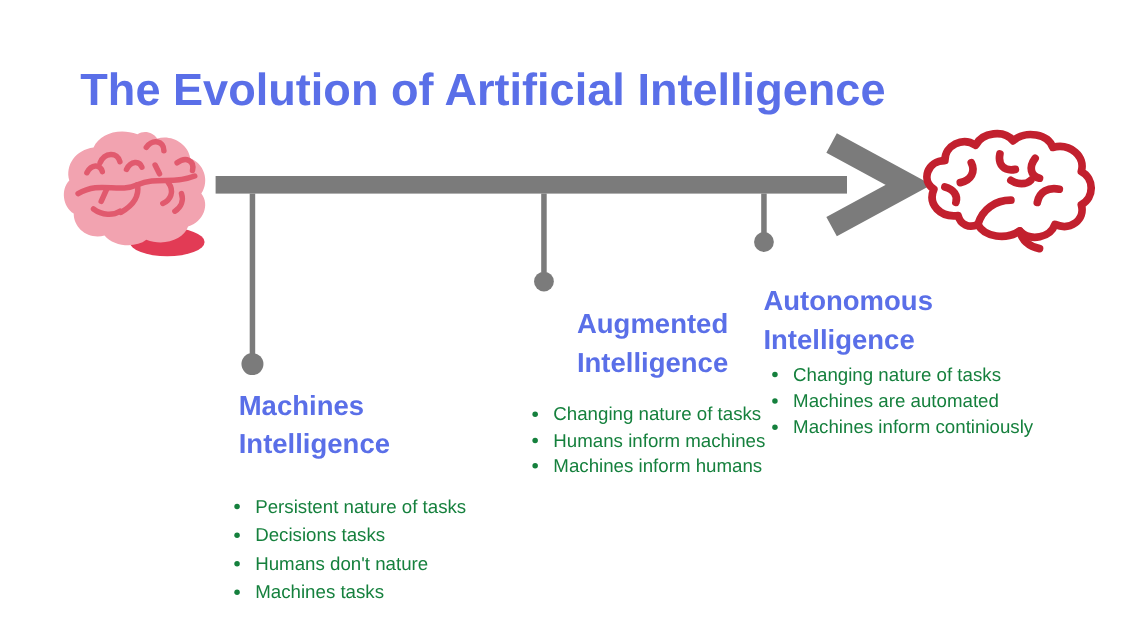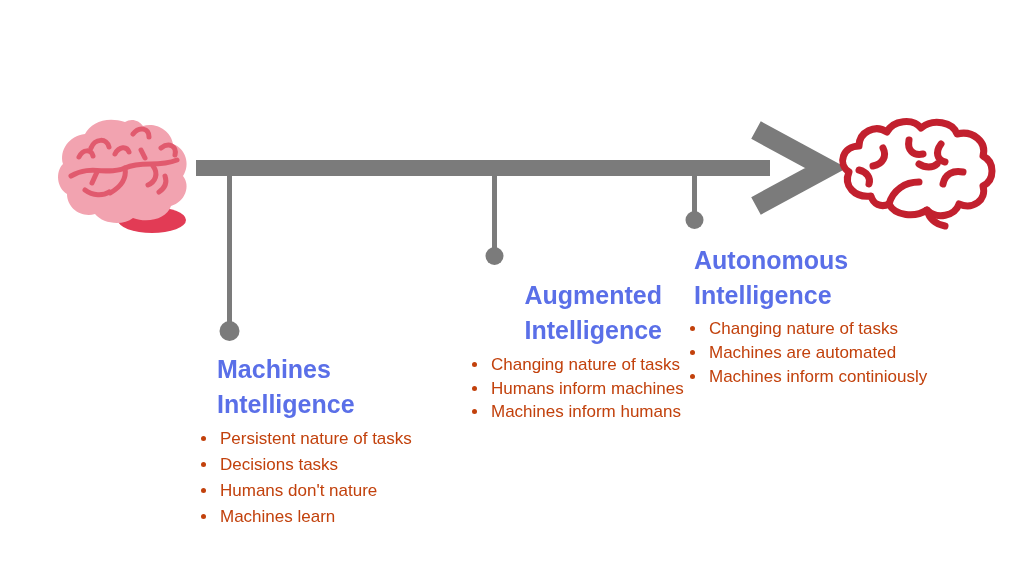--- a/index.html
+++ b/index.html
@@ -27,41 +27,42 @@
   .milestone h2{
     position:absolute;
     margin:0;
     font-size:25px;
     font-weight:700;
     line-height:35px;
     color:#5a6fe8;
   }
   .milestone ul{
     position:absolute;
-    margin:0;
+    margin:12px;
     padding-left:19px;
     font-size:17px;
-    color:#c2410c;
+    color:#15803d;
   }
   .milestone li{padding-left:2px;}
   .m1 h2{left:217px;top:352px;width:170px;}
-  .m1 ul{left:199px;top:426px;width:260px;}
+  .m1 ul{left:199px;top:436px;width:260px;}
   .m1 li{line-height:26px;}
   .m2 h2{left:482px;top:278px;width:180px;text-align:right;}
   .m2 ul{left:470px;top:353px;width:240px;}
   .m2 li{line-height:23.5px;}
-  .m3 h2{left:694px;top:243px;width:190px;}
+  .m3 h2{left:694px;top:257px;width:190px;}
   .m3 ul{left:688px;top:317px;width:260px;}
   .m3 li{line-height:24px;}
 </style>
 </head>
 <body>
 
 <div class="canvas">
 
+  <h1 class="title">The Evolution of Artificial Intelligence</h1>
 
   <svg class="timeline-svg" width="1024" height="576" viewBox="0 0 1024 576" aria-hidden="true">
     <g fill="#7b7b7b">
       <rect x="196" y="160" width="574" height="16"></rect>
       <rect x="227" y="176" width="5" height="147"></rect>
       <circle cx="229.5" cy="331" r="10"></circle>
       <rect x="492" y="176" width="5" height="72"></rect>
       <circle cx="494.5" cy="256" r="9"></circle>
       <rect x="692" y="176" width="5" height="37"></rect>
       <circle cx="694.5" cy="220" r="9"></circle>
@@ -111,21 +112,21 @@
       </g>
     </svg>
   </div>
 
   <section class="milestone m1">
     <h2>Machines Intelligence</h2>
     <ul>
         <li>Persistent nature of tasks</li>
         <li>Decisions tasks</li>
         <li>Humans don't nature</li>
-        <li>Machines learn</li>
+        <li>Machines tasks</li>
       </ul>
   </section>
 
   <section class="milestone m2">
     <h2>Augmented Intelligence</h2>
     <ul>
         <li>Changing nature of tasks</li>
         <li>Humans inform machines</li>
         <li>Machines inform humans</li>
       </ul>

